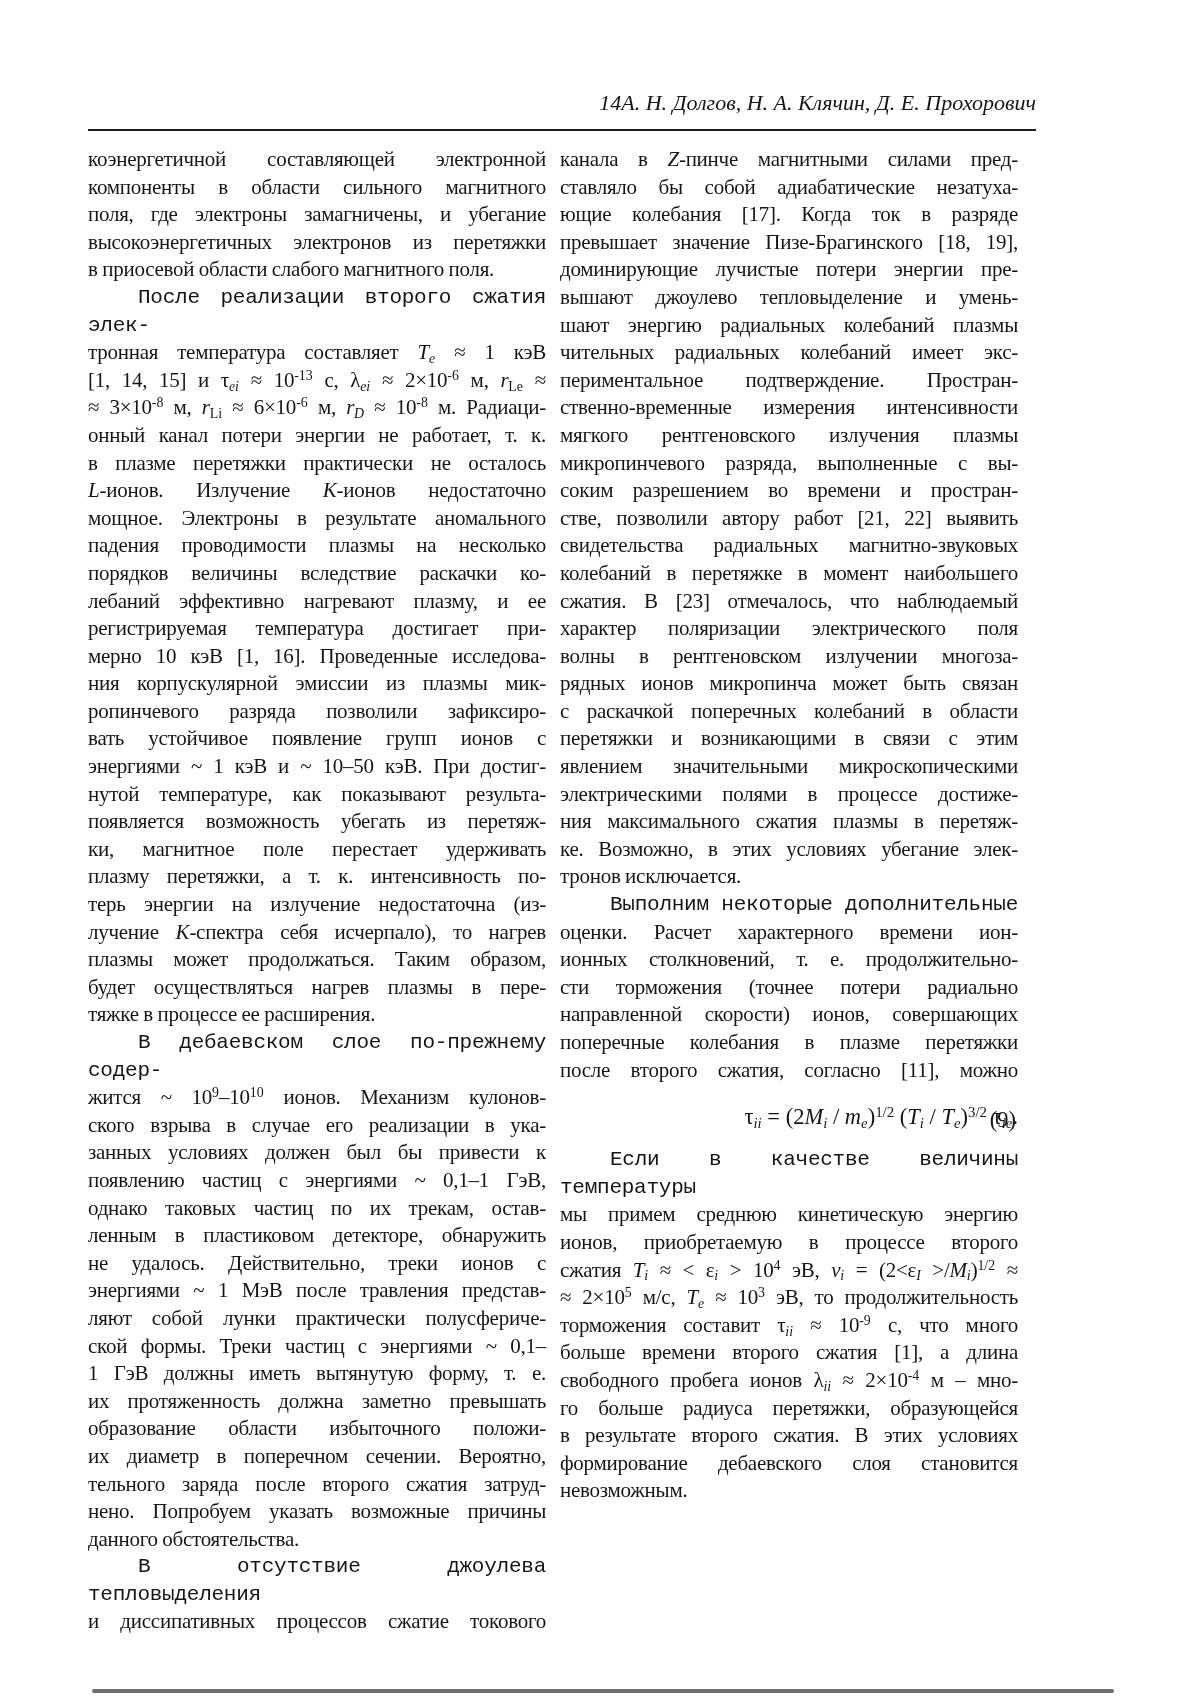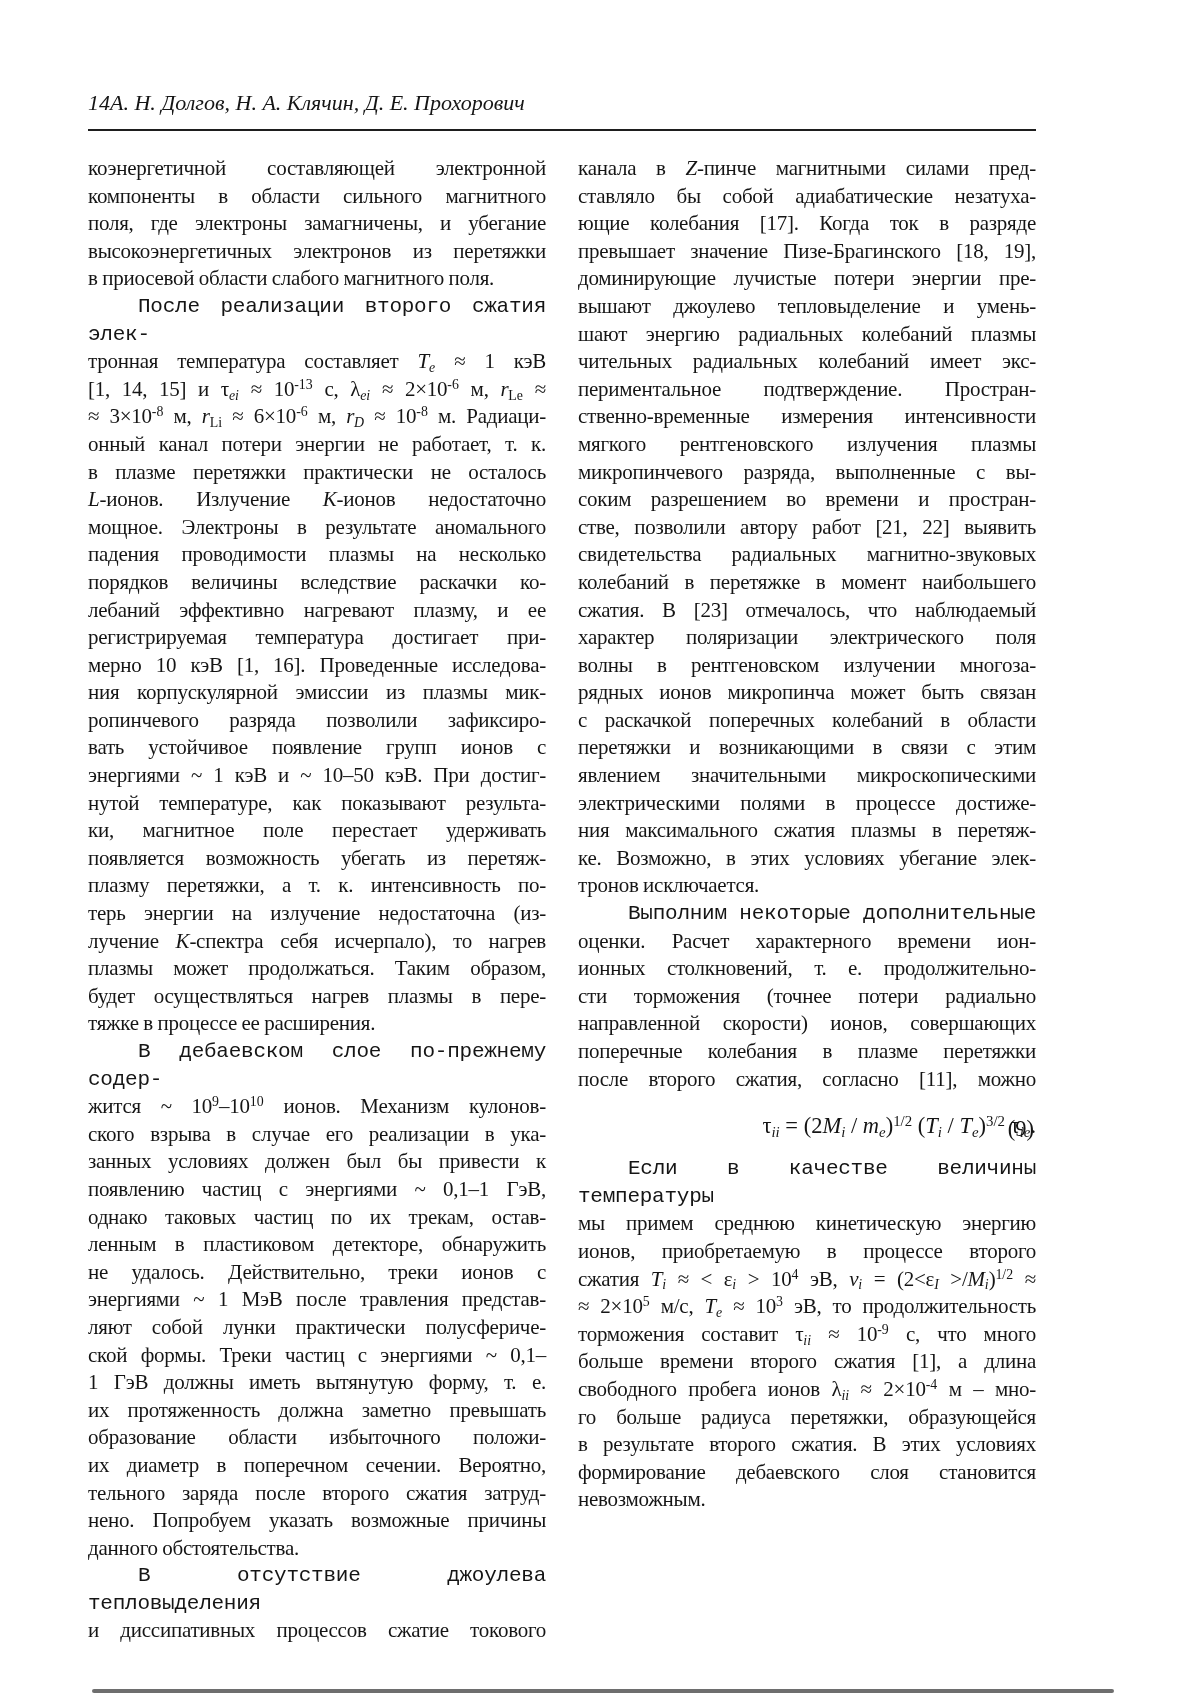--- a/index.html
+++ b/index.html
@@ -3,25 +3,25 @@
 <meta charset="utf-8">
 <style>
   html,body{margin:0;padding:0}
   body{
     width:1200px;height:1698px;position:relative;background:#ffffff;
     font-family:"Liberation Serif","DejaVu Serif",serif;color:#151515;
     overflow:hidden;
   }
   .header-row{
     position:absolute;left:88px;top:90px;width:948px;
-    display:flex;justify-content:flex-start;align-items:baseline;
+    display:flex;justify-content:flex-end;align-items:baseline;
     font-style:italic;font-size:22px;line-height:26px;
   }
   .rule{position:absolute;left:88px;top:129px;width:948px;border-top:2px solid #1e1e1e;}
-  .columns{position:absolute;left:88px;top:146px;width:948px;display:flex;gap:32px;margin-top:9px;}
+  .columns{position:absolute;left:88px;top:146px;width:948px;display:flex;gap:14px;}
   .col{width:458px;font-size:21px;line-height:27.6px;letter-spacing:-0.25px;word-spacing:-0.5px;}
   .pline{text-align:justify;text-align-last:justify;}
   .pline.last{text-align-last:left;}
   .pline.ind{text-indent:50px;font-family:Liberation Mono, monospace;}
   sub,sup{font-size:0.66em;line-height:0;position:relative;vertical-align:baseline;letter-spacing:0;}
   sub{top:0.28em}
   sup{top:-0.5em}
   i{font-style:italic}
   .equation{
     position:relative;margin:17px 0 13px;text-align:right;
@@ -58,22 +58,22 @@
       <div class="pline">падения проводимости плазмы на несколько</div>
       <div class="pline">порядков величины вследствие раскачки ко-</div>
       <div class="pline">лебаний эффективно нагревают плазму, и ее</div>
       <div class="pline">регистрируемая температура достигает при-</div>
       <div class="pline">мерно 10 кэВ [1, 16]. Проведенные исследова-</div>
       <div class="pline">ния корпускулярной эмиссии из плазмы мик-</div>
       <div class="pline">ропинчевого разряда позволили зафиксиро-</div>
       <div class="pline">вать устойчивое появление групп ионов с</div>
       <div class="pline">энергиями ~ 1 кэВ и ~ 10–50 кэВ. При достиг-</div>
       <div class="pline">нутой температуре, как показывают результа-</div>
+      <div class="pline">появляется возможность убегать из перетяж-</div>
       <div class="pline">ки, магнитное поле перестает удерживать</div>
-      <div class="pline">появляется возможность убегать из перетяж-</div>
       <div class="pline">плазму перетяжки, а т. к. интенсивность по-</div>
       <div class="pline">терь энергии на излучение недостаточна (из-</div>
       <div class="pline">лучение <i>K</i>-спектра себя исчерпало), то нагрев</div>
       <div class="pline">плазмы может продолжаться. Таким образом,</div>
       <div class="pline">будет осуществляться нагрев плазмы в пере-</div>
       <div class="pline last">тяжке в процессе ее расширения.</div>
       <div class="pline ind">В дебаевском слое по-прежнему содер-</div>
       <div class="pline">жится ~ 10<sup>9</sup>–10<sup>10</sup> ионов. Механизм кулонов-</div>
       <div class="pline">ского взрыва в случае его реализации в ука-</div>
       <div class="pline">занных условиях должен был бы привести к</div>

